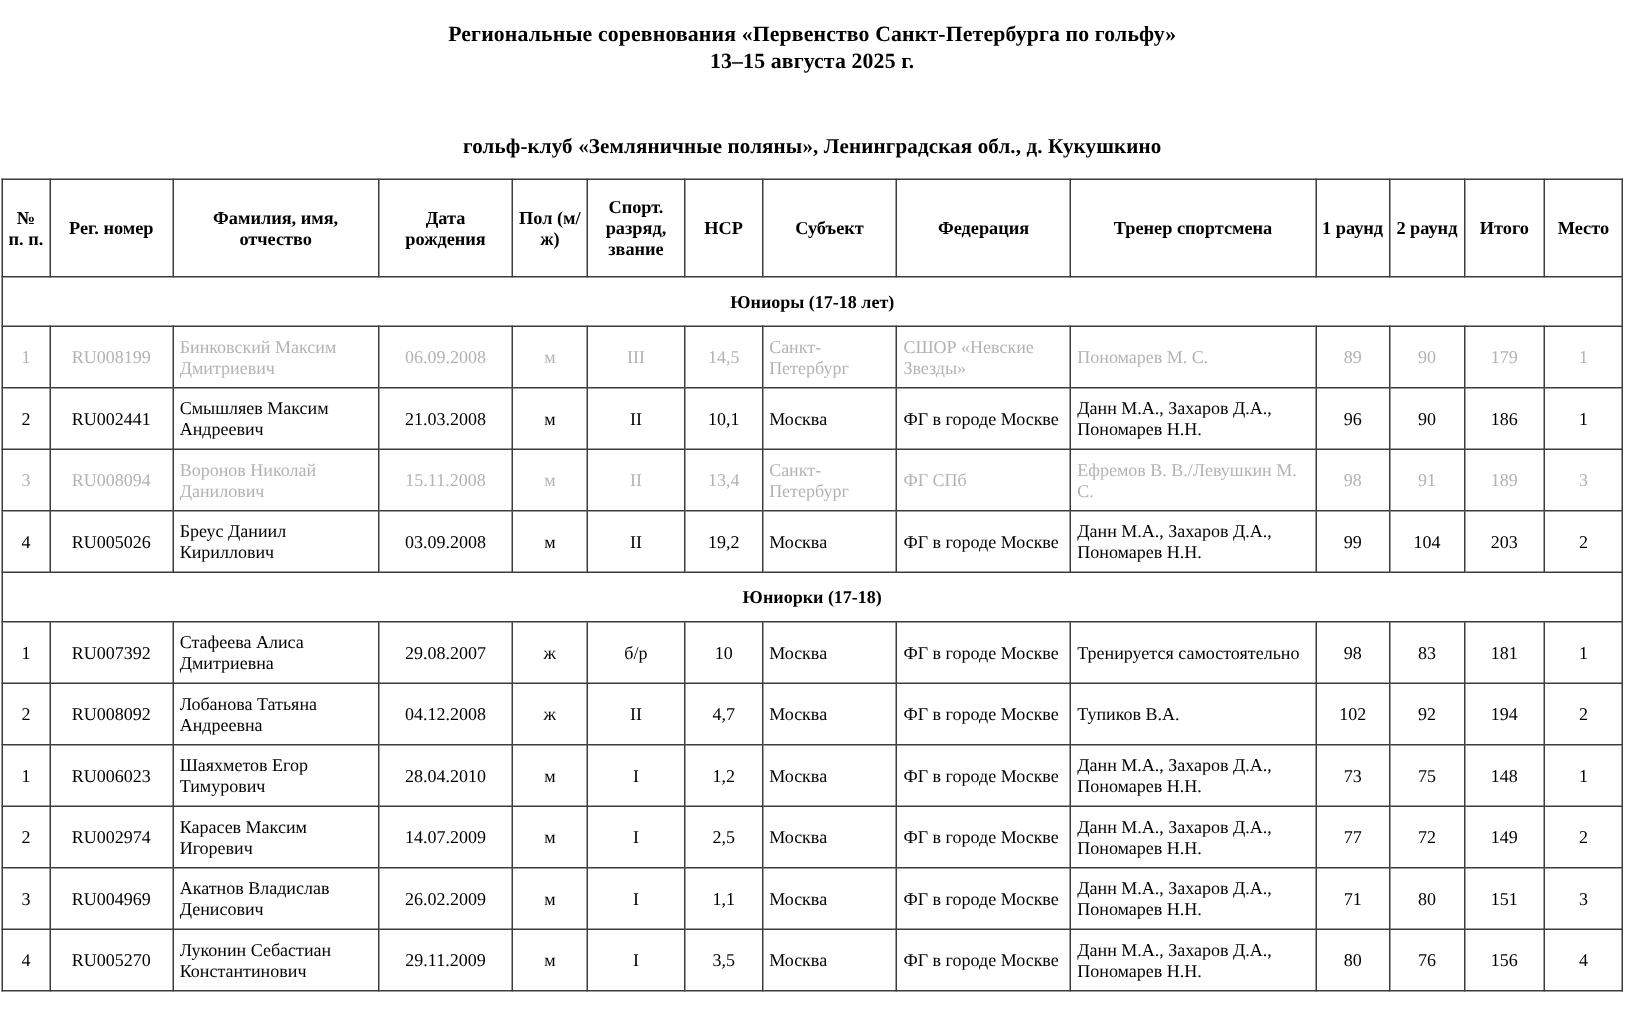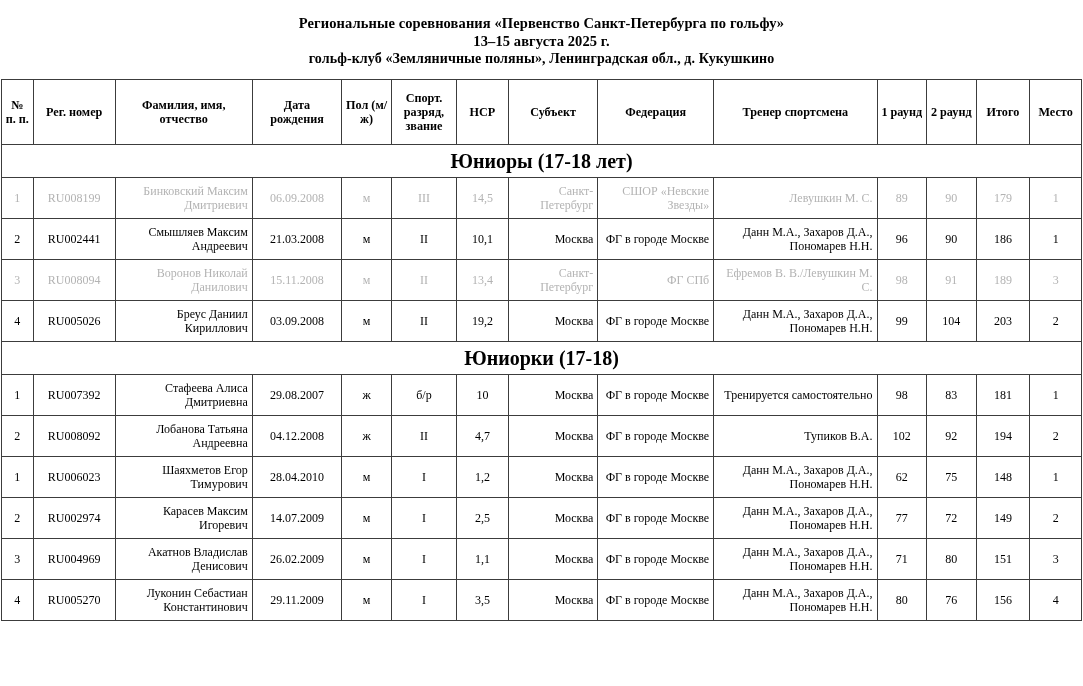--- a/index.html
+++ b/index.html
@@ -26,20 +26,21 @@
     padding-top: 14px;
   }
   .title-line {
     font-weight: bold;
     font-size: 14.5px;
     line-height: 18px;
     letter-spacing: 0.1px;
   }
   .title-line.sub {
     font-size: 14px;
+    margin-top: 40px;
   }
   .table-wrap {
     padding: 0 1px;
     margin-top: 11px;
   }
   table.results {
     border-collapse: collapse;
     width: 1081px;
     table-layout: fixed;
   }
@@ -57,41 +58,41 @@
     font-weight: bold;
     text-align: center;
     height: 60px;
     padding: 2px 3px;
     font-size: 12.2px;
     line-height: 14px;
   }
   tr.section-row td {
     font-weight: bold;
     text-align: center;
-    font-size: 20px;
+    font-size: 12px;
     height: 26px;
     padding: 3px 4px;
   }
   td.c-num,
   td.c-reg,
   td.c-date,
   td.c-sex,
   td.c-rank,
   td.c-hcp,
   td.c-r1,
   td.c-r2,
   td.c-total,
   td.c-place {
     text-align: center;
   }
   td.c-name,
   td.c-subject,
   td.c-fed,
   td.c-coach {
-    text-align: right;
+    text-align: left;
   }
   tr.data-row td {
     height: 34px;
   }
   tr.inactive td {
     color: #b3b3b3;
   }
   
   col.w-num     { width: 30px; }
   col.w-reg     { width: 78px; }
@@ -162,21 +163,21 @@
           <tr class="data-row inactive">
             <td class="c-num">1</td>
             <td class="c-reg">RU008199</td>
             <td class="c-name">Бинковский Максим Дмитриевич</td>
             <td class="c-date">06.09.2008</td>
             <td class="c-sex">м</td>
             <td class="c-rank">III</td>
             <td class="c-hcp">14,5</td>
             <td class="c-subject">Санкт-Петербург</td>
             <td class="c-fed">СШОР «Невские Звезды»</td>
-            <td class="c-coach">Левушкин М. С.</td>
+            <td class="c-coach">Пономарев М. С.</td>
             <td class="c-r1">89</td>
             <td class="c-r2">90</td>
             <td class="c-total">179</td>
             <td class="c-place">1</td>
           </tr>
           <tr class="data-row">
             <td class="c-num">2</td>
             <td class="c-reg">RU002441</td>
             <td class="c-name">Смышляев Максим Андреевич</td>
             <td class="c-date">21.03.2008</td>
@@ -262,21 +263,21 @@
             <td class="c-num">1</td>
             <td class="c-reg">RU006023</td>
             <td class="c-name">Шаяхметов Егор Тимурович</td>
             <td class="c-date">28.04.2010</td>
             <td class="c-sex">м</td>
             <td class="c-rank">I</td>
             <td class="c-hcp">1,2</td>
             <td class="c-subject">Москва</td>
             <td class="c-fed">ФГ в городе Москве</td>
             <td class="c-coach">Данн М.А., Захаров Д.А., Пономарев Н.Н.</td>
-            <td class="c-r1">62</td>
+            <td class="c-r1">73</td>
             <td class="c-r2">75</td>
             <td class="c-total">148</td>
             <td class="c-place">1</td>
           </tr>
           <tr class="data-row">
             <td class="c-num">2</td>
             <td class="c-reg">RU002974</td>
             <td class="c-name">Карасев Максим Игоревич</td>
             <td class="c-date">14.07.2009</td>
             <td class="c-sex">м</td>

